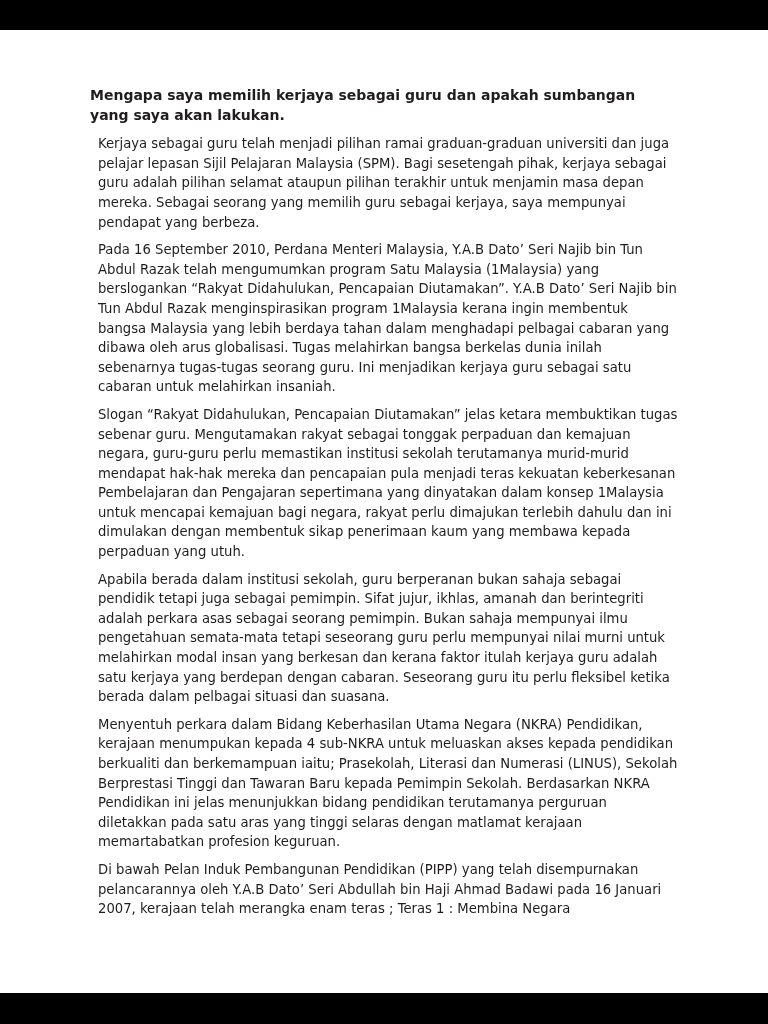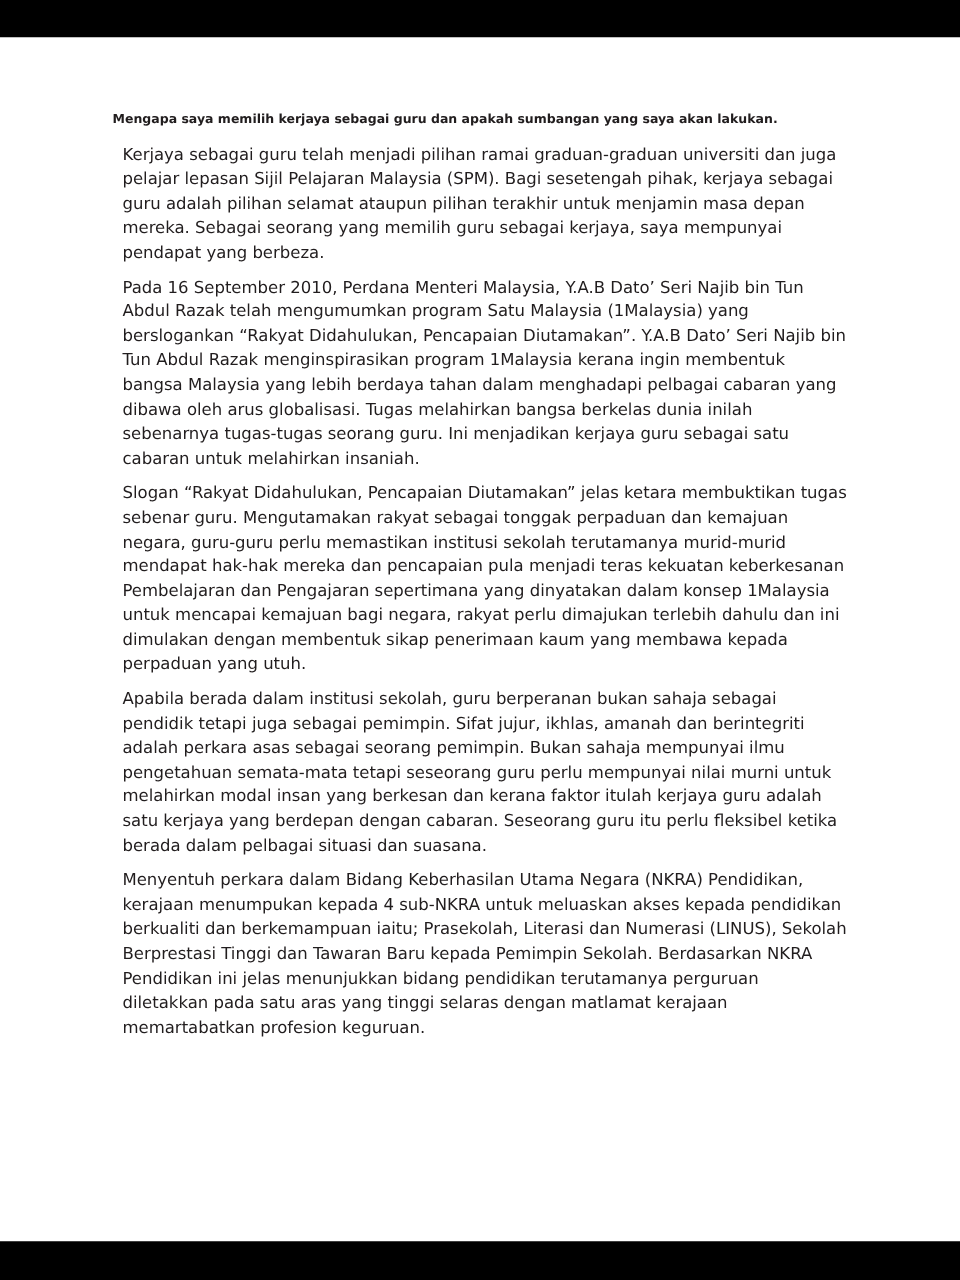--- a/index.html
+++ b/index.html
@@ -43,21 +43,21 @@
   .content {
     box-sizing: border-box;
     padding: 56px 90px 0 90px;
     width: 768px;
     color: #211d1e;
     font-size: 13.2px;
     line-height: 19.6px;
     text-align: left;
   }
   .doc-title {
-    font-size: 10px;
+    font-size: 14px;
     line-height: 19.6px;
     font-weight: bold;
     margin: 0 0 9px 0;
   }
   .content p {
     margin: 0 0 8px 8px;
   }
 </style>
 </head>
 <body>
@@ -68,18 +68,19 @@
 
   <div class="page">
     <div class="content">
       <h1 class="doc-title">Mengapa saya memilih kerjaya sebagai guru dan apakah sumbangan yang saya akan lakukan.</h1>
 
       <p>Kerjaya sebagai guru telah menjadi pilihan ramai graduan-graduan universiti dan juga pelajar lepasan Sijil Pelajaran Malaysia (SPM). Bagi sesetengah pihak, kerjaya sebagai guru adalah pilihan selamat ataupun pilihan terakhir untuk menjamin masa depan mereka. Sebagai seorang yang memilih guru sebagai kerjaya, saya mempunyai pendapat yang berbeza.</p>
       <p>Pada 16 September 2010, Perdana Menteri Malaysia, Y.A.B Dato’ Seri Najib bin Tun Abdul Razak telah mengumumkan program Satu Malaysia (1Malaysia) yang berslogankan “Rakyat Didahulukan, Pencapaian Diutamakan”. Y.A.B Dato’ Seri Najib bin Tun Abdul Razak menginspirasikan program 1Malaysia kerana ingin membentuk bangsa Malaysia yang lebih berdaya tahan dalam menghadapi pelbagai cabaran yang dibawa oleh arus globalisasi. Tugas melahirkan bangsa berkelas dunia inilah sebenarnya tugas-tugas seorang guru. Ini menjadikan kerjaya guru sebagai satu cabaran untuk melahirkan insaniah.</p>
       <p>Slogan “Rakyat Didahulukan, Pencapaian Diutamakan” jelas ketara membuktikan tugas sebenar guru. Mengutamakan rakyat sebagai tonggak perpaduan dan kemajuan negara, guru-guru perlu memastikan institusi sekolah terutamanya murid-murid mendapat hak-hak mereka dan pencapaian pula menjadi teras kekuatan keberkesanan Pembelajaran dan Pengajaran sepertimana yang dinyatakan dalam konsep 1Malaysia untuk mencapai kemajuan bagi negara, rakyat perlu dimajukan terlebih dahulu dan ini dimulakan dengan membentuk sikap penerimaan kaum yang membawa kepada perpaduan yang utuh.</p>
       <p>Apabila berada dalam institusi sekolah, guru berperanan bukan sahaja sebagai pendidik tetapi juga sebagai pemimpin. Sifat jujur, ikhlas, amanah dan berintegriti adalah perkara asas sebagai seorang pemimpin. Bukan sahaja mempunyai ilmu pengetahuan semata-mata tetapi seseorang guru perlu mempunyai nilai murni untuk melahirkan modal insan yang berkesan dan kerana faktor itulah kerjaya guru adalah satu kerjaya yang berdepan dengan cabaran. Seseorang guru itu perlu fleksibel ketika berada dalam pelbagai situasi dan suasana.</p>
       <p>Menyentuh perkara dalam Bidang Keberhasilan Utama Negara (NKRA) Pendidikan, kerajaan menumpukan kepada 4 sub-NKRA untuk meluaskan akses kepada pendidikan berkualiti dan berkemampuan iaitu; Prasekolah, Literasi dan Numerasi (LINUS), Sekolah Berprestasi Tinggi dan Tawaran Baru kepada Pemimpin Sekolah. Berdasarkan NKRA Pendidikan ini jelas menunjukkan bidang pendidikan terutamanya perguruan diletakkan pada satu aras yang tinggi selaras dengan matlamat kerajaan memartabatkan profesion keguruan.</p>
+      <p>Di bawah Pelan Induk Pembangunan Pendidikan (PIPP) yang telah disempurnakan pelancarannya oleh Y.A.B Dato’ Seri Abdullah bin Haji Ahmad Badawi pada 16 Januari 2007, kerajaan telah merangka enam teras ; Teras 1 : Membina Negara</p>
     </div>
   </div>
 
   <div class="letterbox letterbox-bottom"></div>
 
 </div>
 
 </body></html>

